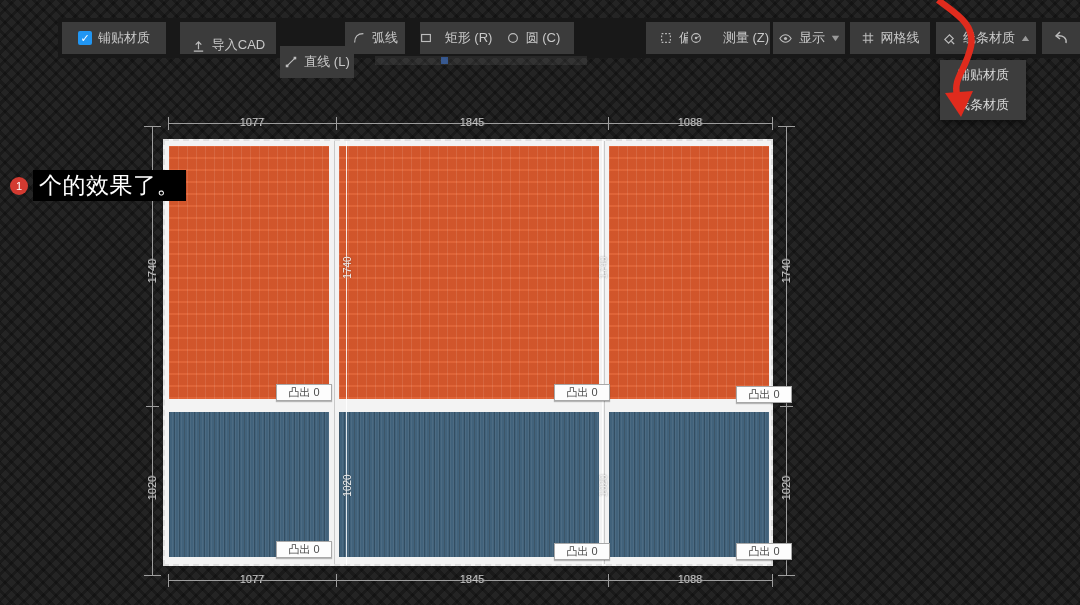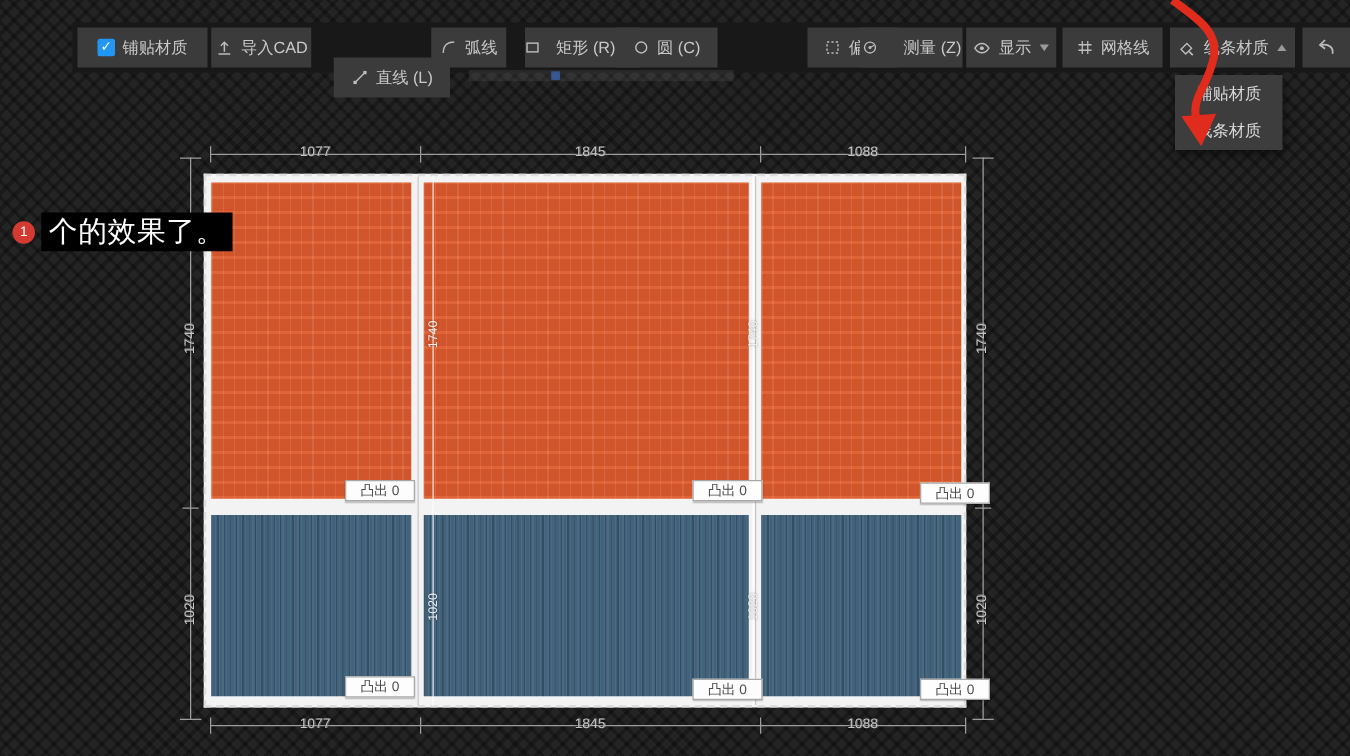--- a/index.html
+++ b/index.html
@@ -63,28 +63,28 @@
 
 <div class="bgpattern"></div>
 
 <div class="toolbar-strip"></div>
 
 <div class="tbtn" style="left:62px;width:104px;">
   <span class="chk">✓</span>
   <span>铺贴材质</span>
 </div>
 
-<div class="tbtn" style="left:169px;width:80px;">
+<div class="tbtn" style="left:180px;width:96px;align-items:flex-end;">
   <svg width="15" height="15" viewBox="0 0 16 16">
     <path d="M8 11V3M5 6l3-3 3 3M3 13h10" stroke="#bdbdbd" stroke-width="1.3" fill="none"></path>
   </svg>
   <span>导入CAD</span>
 </div>
 
-<div class="tbtn" style="left:267px;width:93px;margin-top:24px;">
+<div class="tbtn" style="left:280px;width:74px;margin-top:24px;">
   <svg width="14" height="14" viewBox="0 0 16 16">
     <path d="M3.5 12.5L12.5 3.5" stroke="#bdbdbd" stroke-width="1.3"></path>
     <rect x="2" y="11" width="3" height="3" fill="#bdbdbd"></rect>
       <rect x="11" y="2" width="3" height="3" fill="#bdbdbd"></rect>
   </svg>
   <span>直线 (L)</span>
 </div>
 
 <div class="tbtn" style="left:345px;width:60px;">
   <svg width="14" height="14" viewBox="0 0 16 16">

